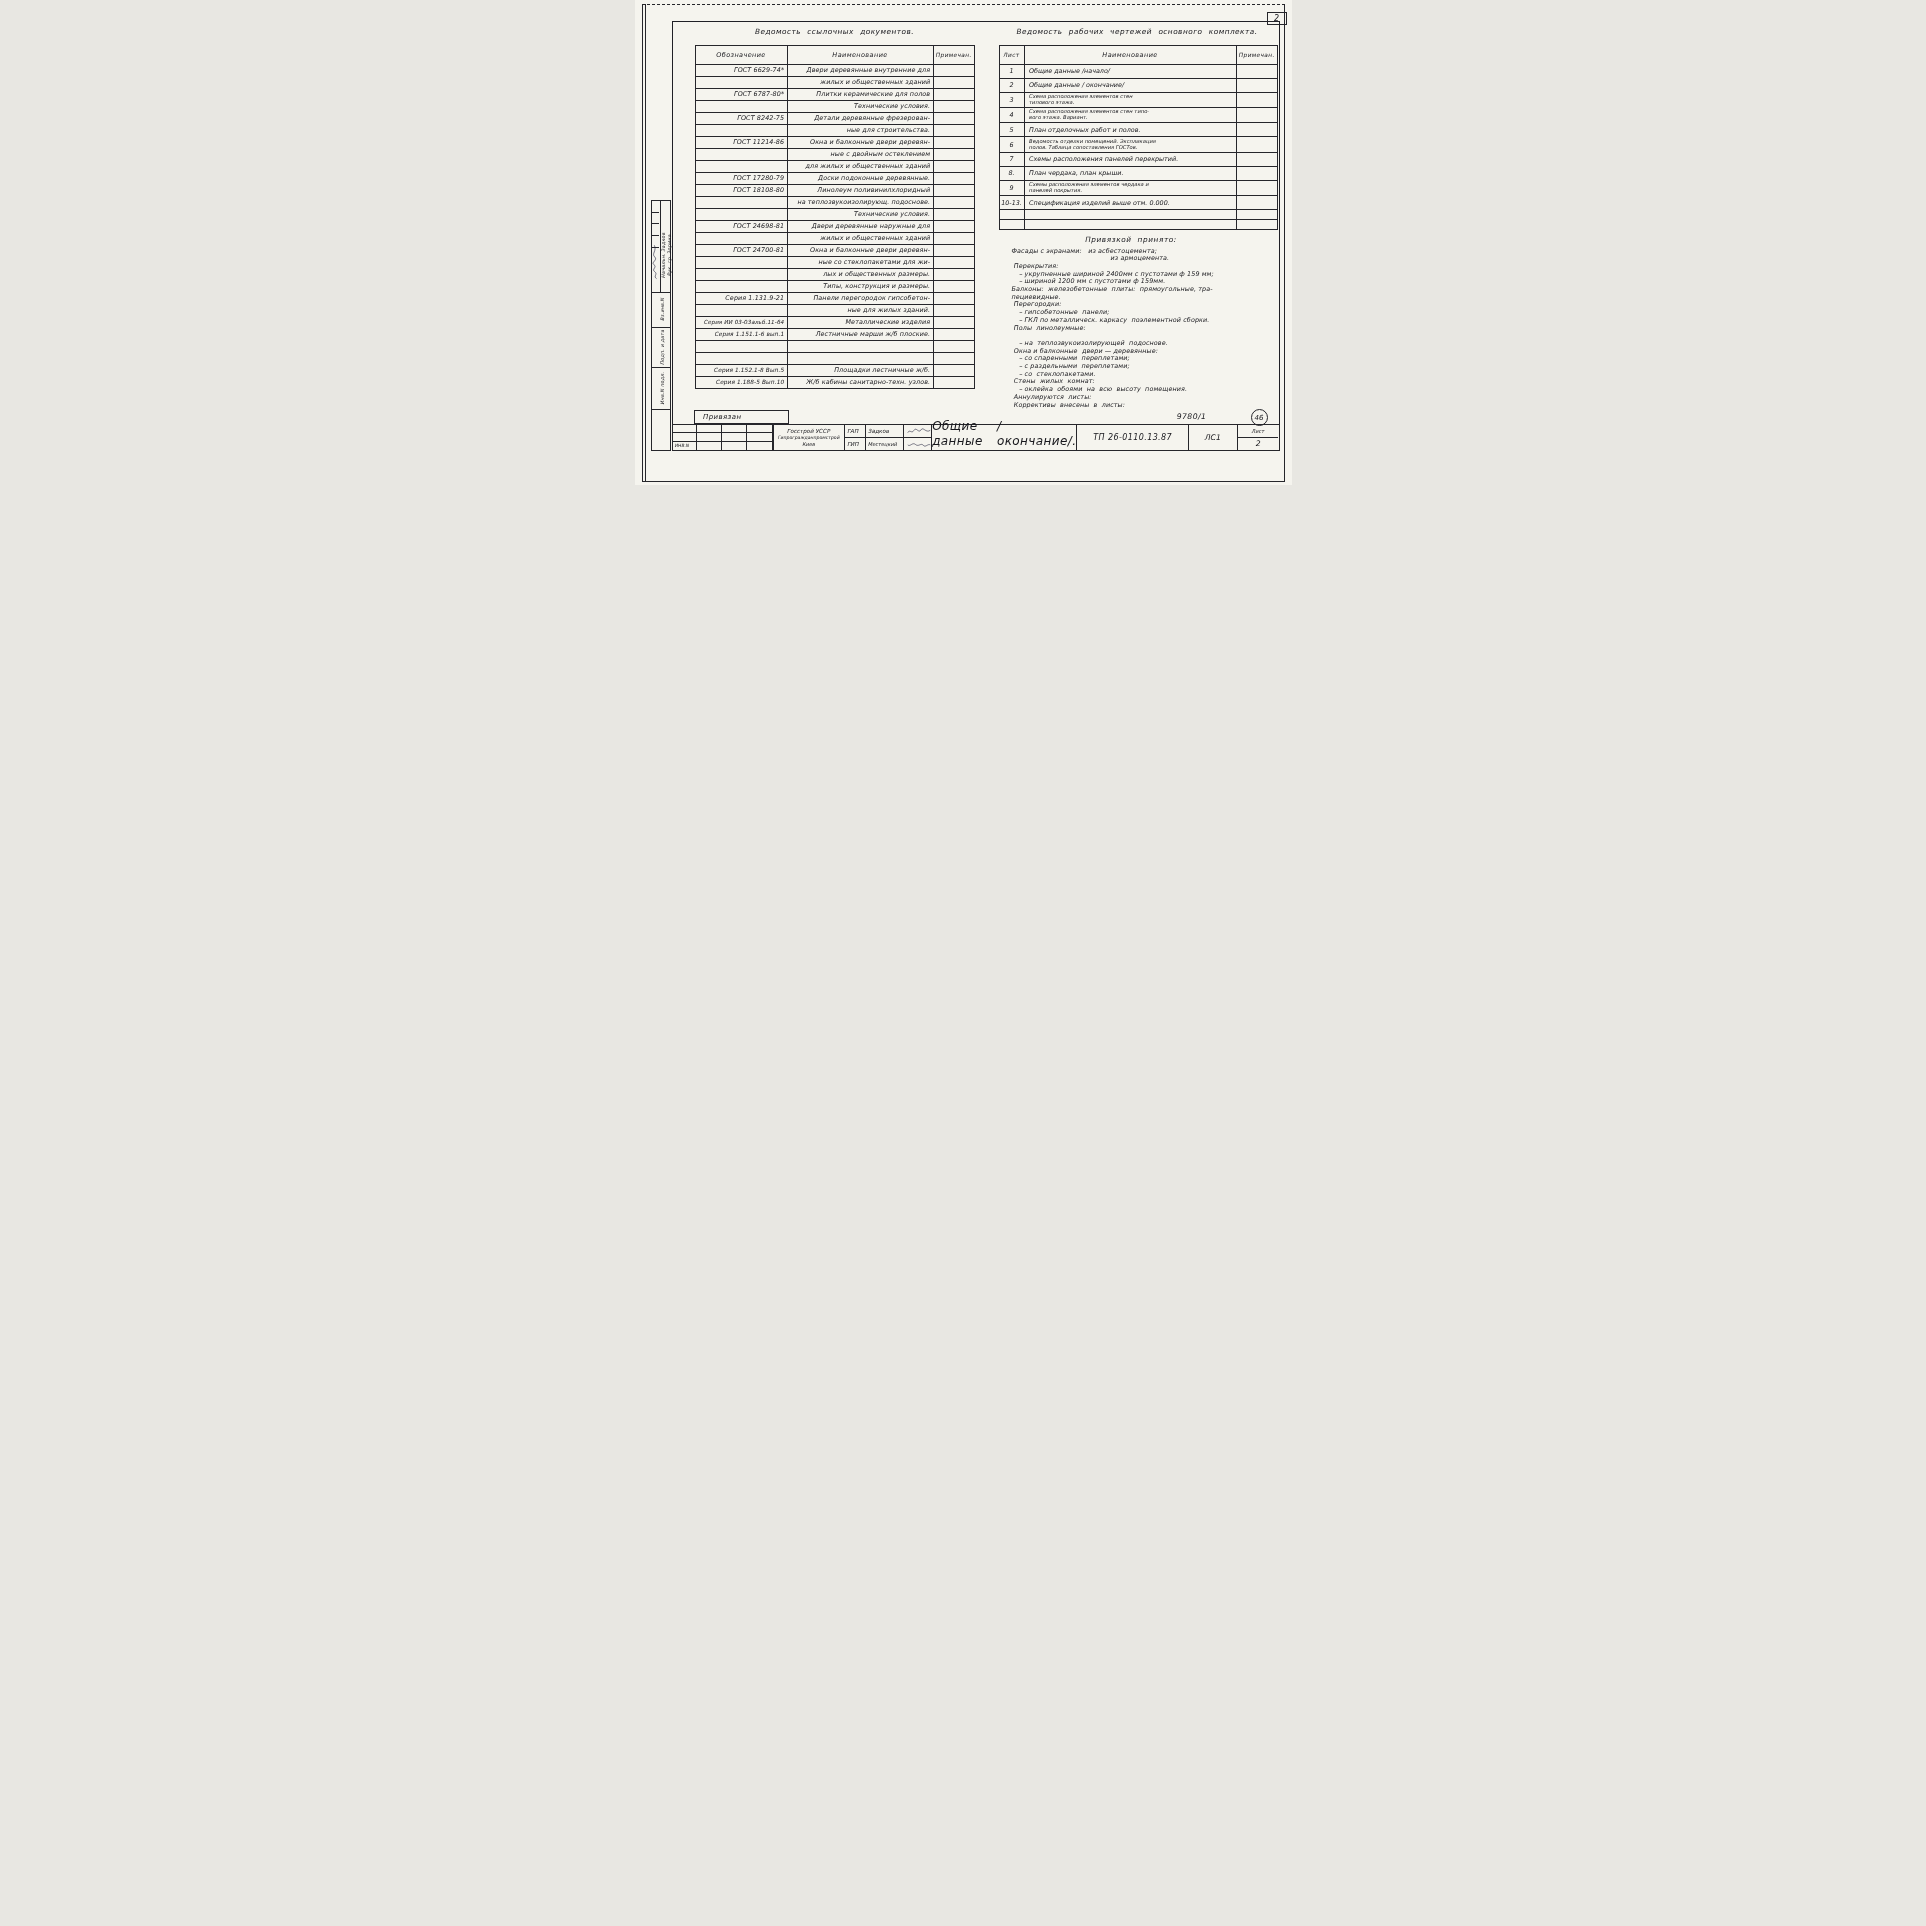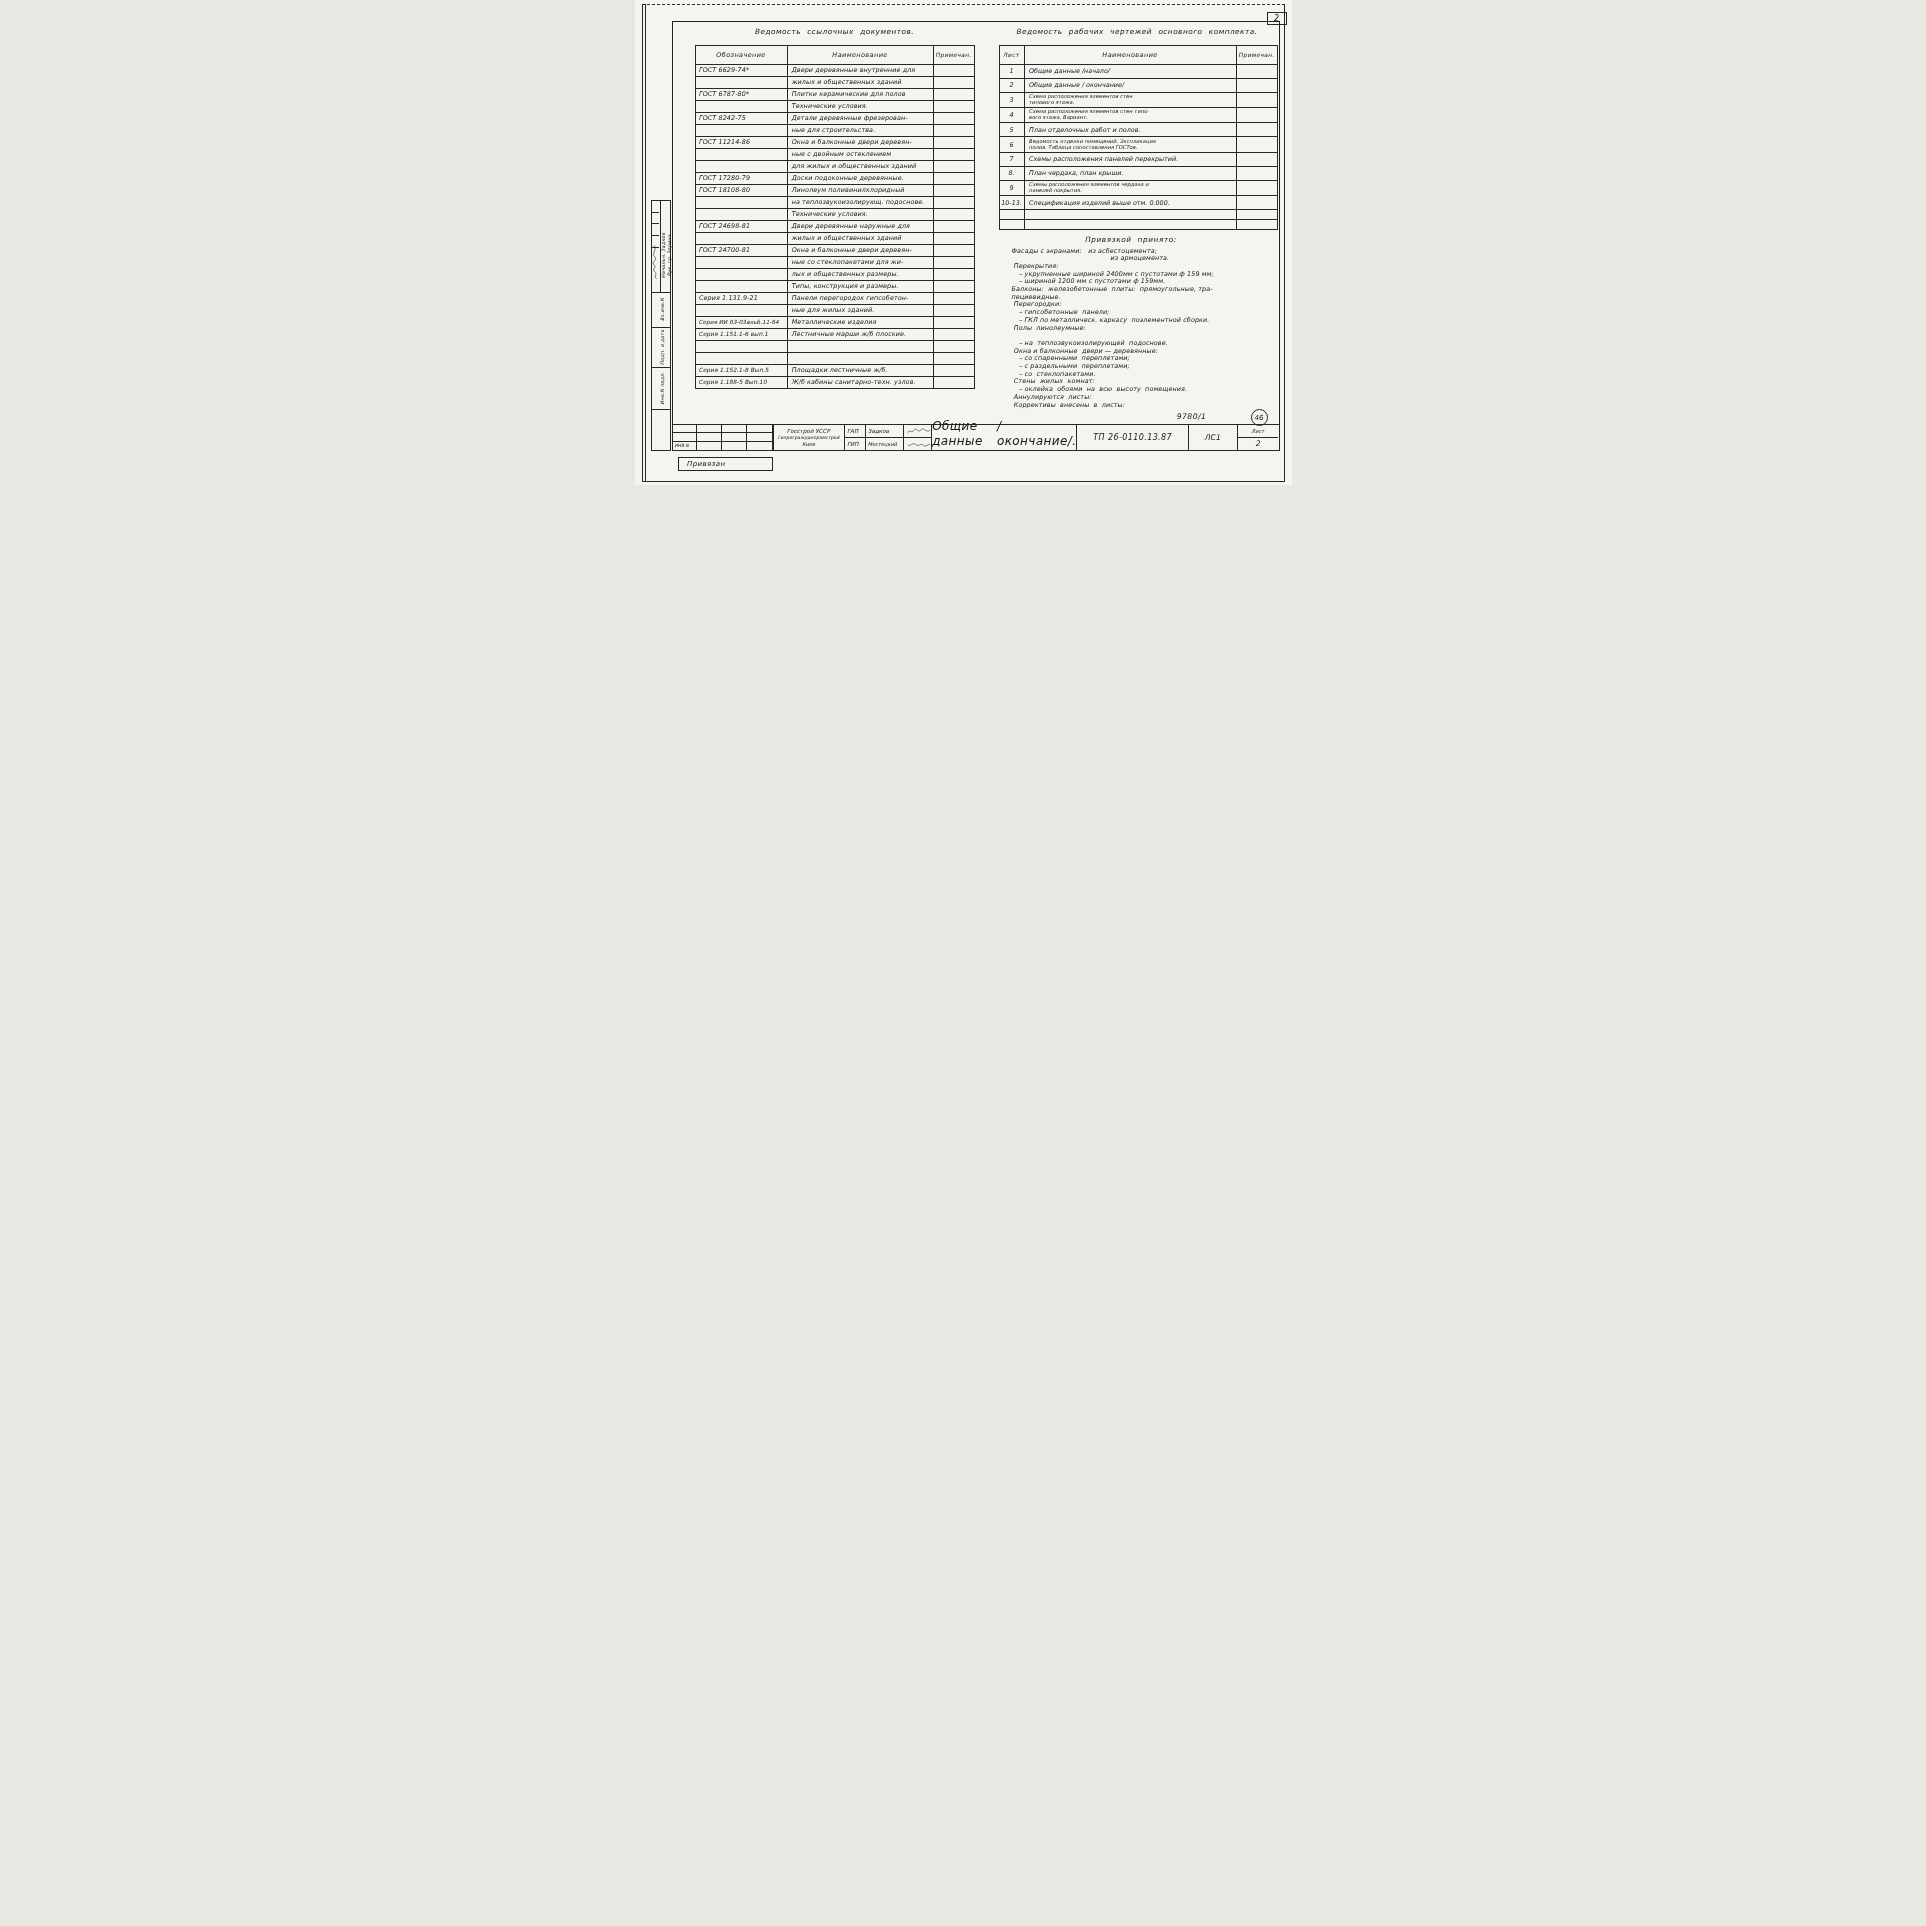--- a/index.html
+++ b/index.html
@@ -17,21 +17,21 @@
   
   .tbl-title { text-align:center; font-size:7.3px; letter-spacing:0.5px; word-spacing:3.5px; }
 
   
   table.sched { border-collapse:collapse; table-layout:fixed; background:transparent; }
   table.sched th, table.sched td {
     border:0.7px solid #26262b; padding:0 2.3px; overflow:hidden;
     font-weight:normal; font-style:italic; color:#17171c;
   }
   table.sched thead th { height:17.7px; font-size:6.5px; text-align:center; letter-spacing:0.4px; }
-  #ref-table tbody tr { height:12px; }
+  #ref-table tbody tr { height:12px;text-align:right; }
   #ref-table tbody td { font-size:6.4px; letter-spacing:0.1px; }
   #ref-table td.dcell { padding-left:3.5px; }
   #ref-table td.ncell { padding-left:4.2px; }
   #wd-table tbody td { font-size:6.4px; }
   #wd-table td.nocell { text-align:center; padding:0 0.8px; }
   #wd-table td.ncell  { padding-left:4.6px; white-space:pre-line;font-style:italic; }
   #wd-table tr.h36 { height:14px; } #wd-table tr.h40 { height:15.4px; } #wd-table tr.h26 { height:10px; }
   #wd-table tr.sm td.ncell { font-size:5.2px; line-height:1.15; }
 
   
@@ -362,21 +362,21 @@
     <svg width="35" height="7" viewBox="0 0 90 18">
         <path d="M2 12 C8 2,14 16,20 7 S32 14,38 5 S50 16,58 7 S74 13,88 6" fill="none" stroke="#20203a" stroke-width="1.5"></path>
       </svg>
   </div>
   <div class="vlabel" style="left:28px; top:255px;">Начальн.  Задков</div>
   <div class="vlabel" style="left:34px; top:255px;">Рук. гр.  Зорина</div>
   <div class="vlabel" style="left:27px; top:309px;">Вз.инв.N</div>
   <div class="vlabel" style="left:27px; top:347px;">Подп. и дата</div>
   <div class="vlabel" style="left:27px; top:388px;">Инв.N подл.</div>
 
-  <div class="abs b" style="left:43px; top:410px; width:95px; height:14.3px; display:flex; align-items:center; padding-left:8.5px; font-size:7px; letter-spacing:0.4px;margin-top:47px;">
+  <div class="abs b" style="left:59px; top:410px; width:95px; height:14.3px; display:flex; align-items:center; padding-left:8.5px; font-size:7px; letter-spacing:0.4px;">
     <span>Привязан</span>
   </div>
 
   <div class="abs b stamp-grid" style="left:37px; top:424px; width:101px; height:27px;">
     <div class="gc"></div>
       <div class="gc"></div>
       <div class="gc"></div>
       <div class="gc"></div>
     <div class="gc"></div>
       <div class="gc"></div>

